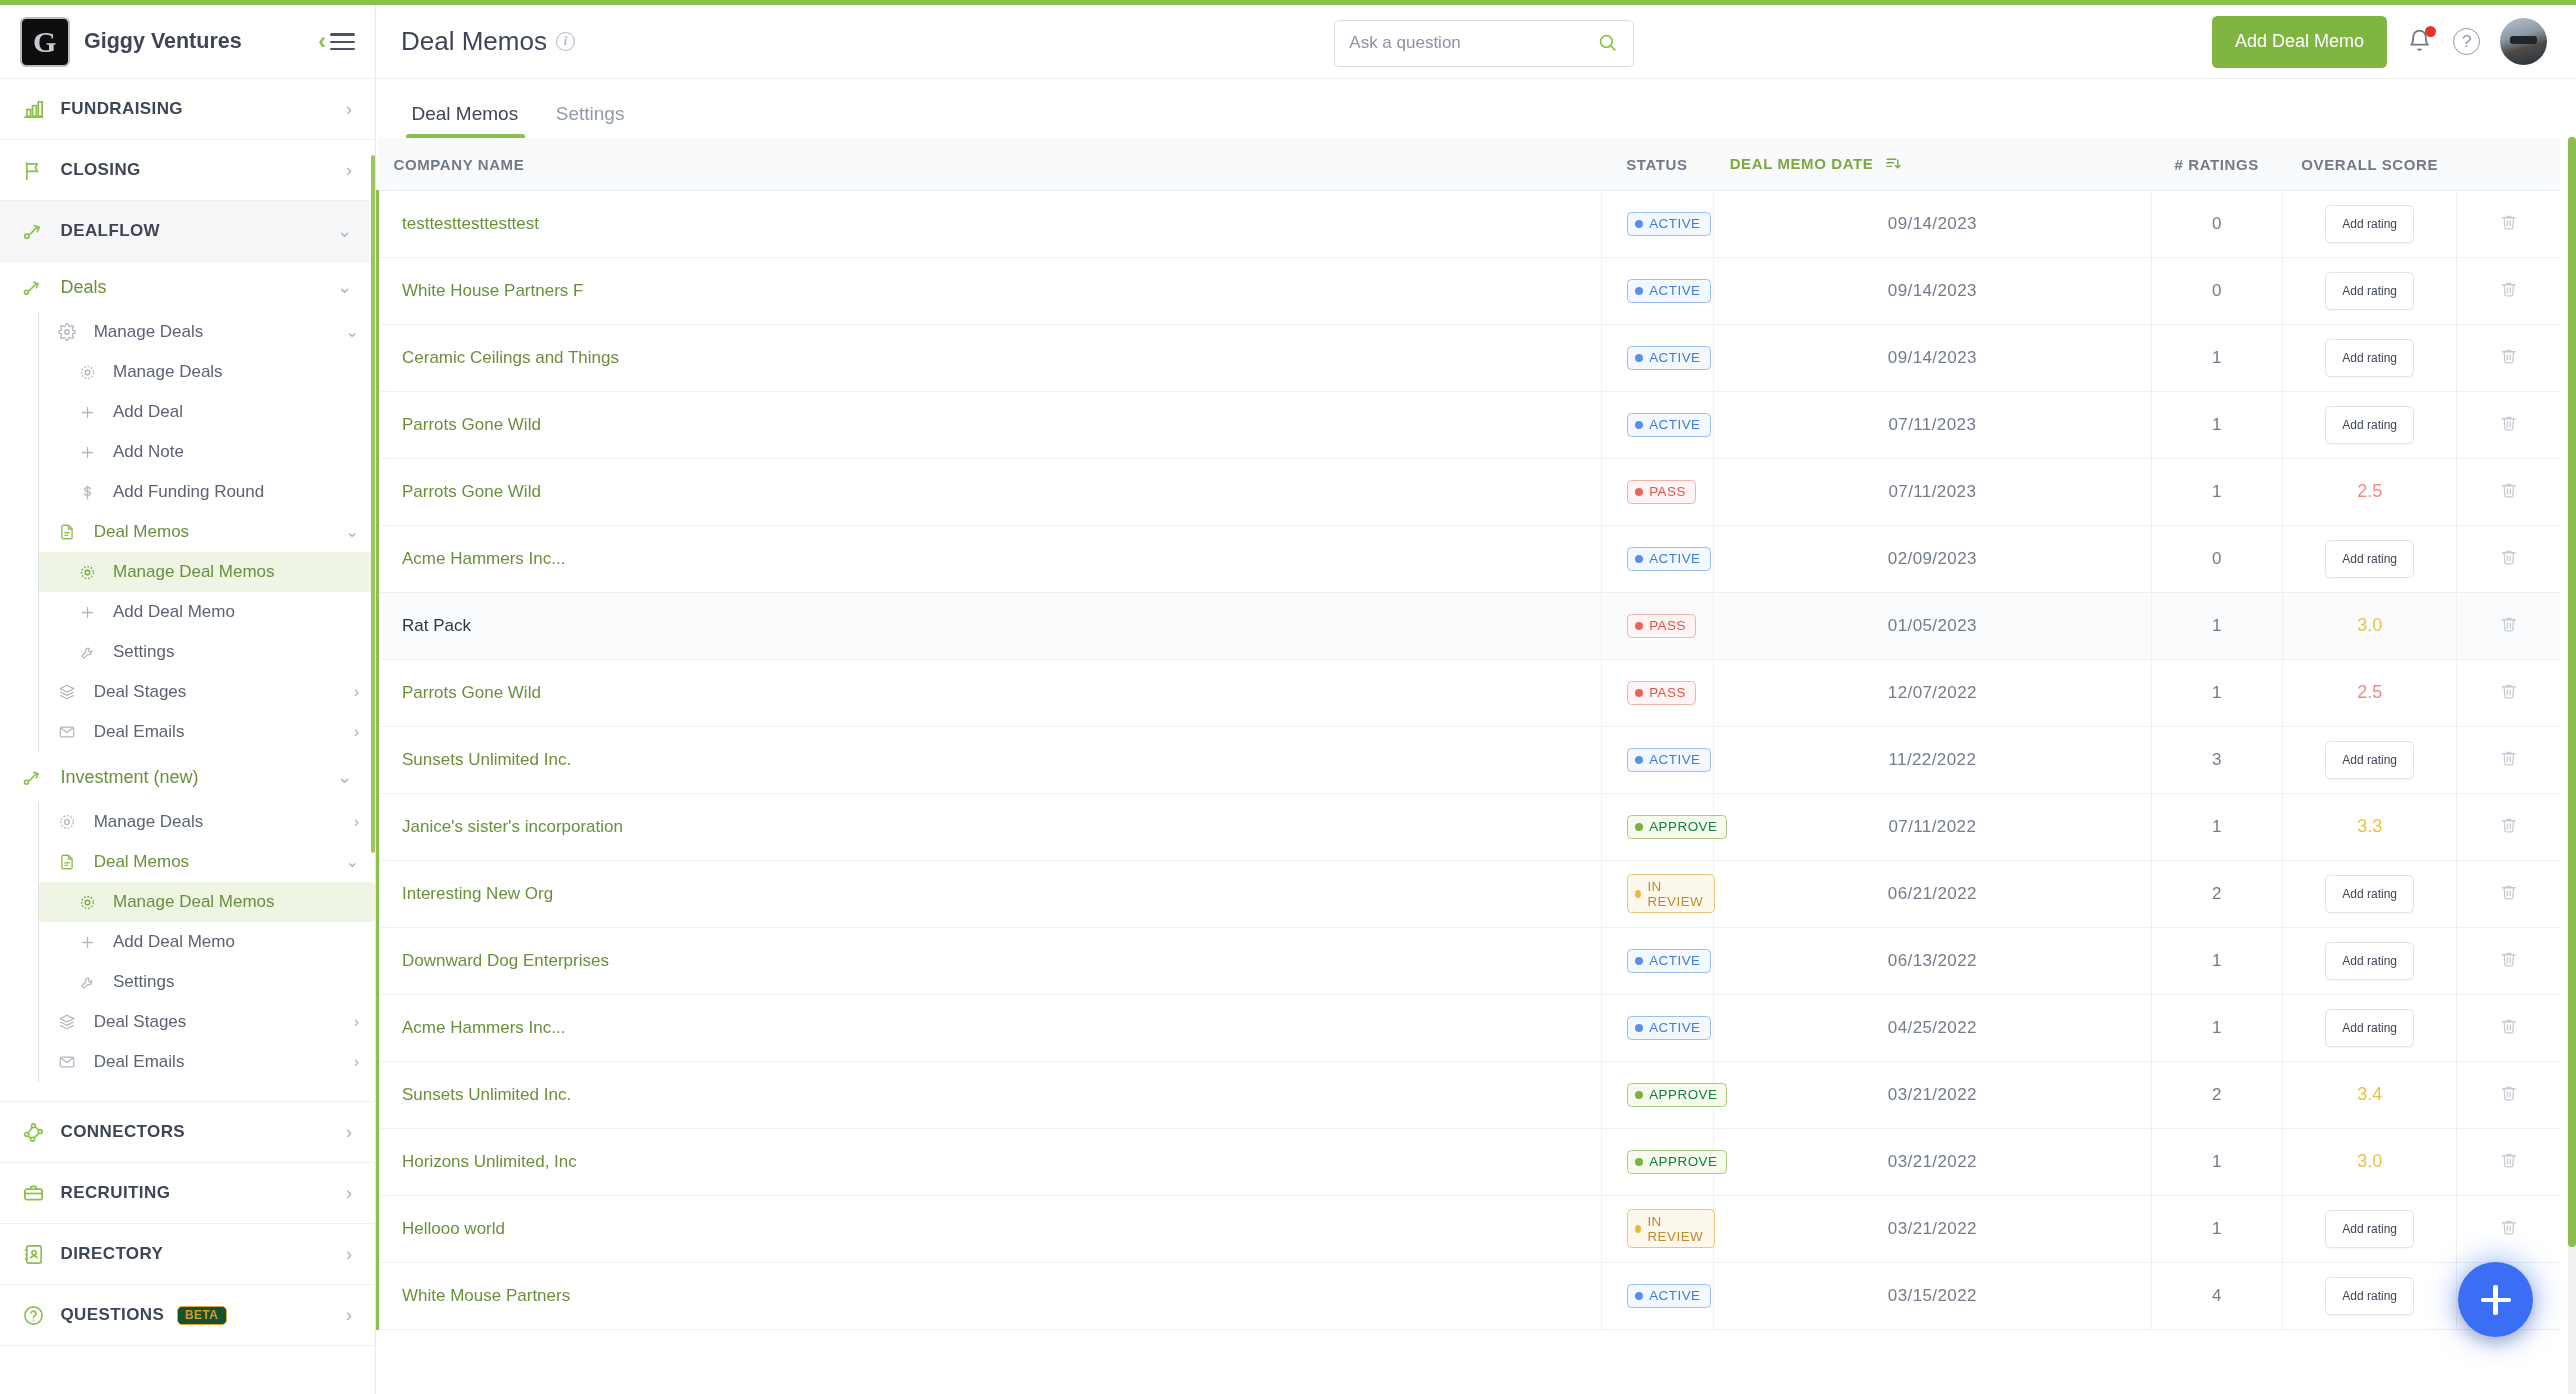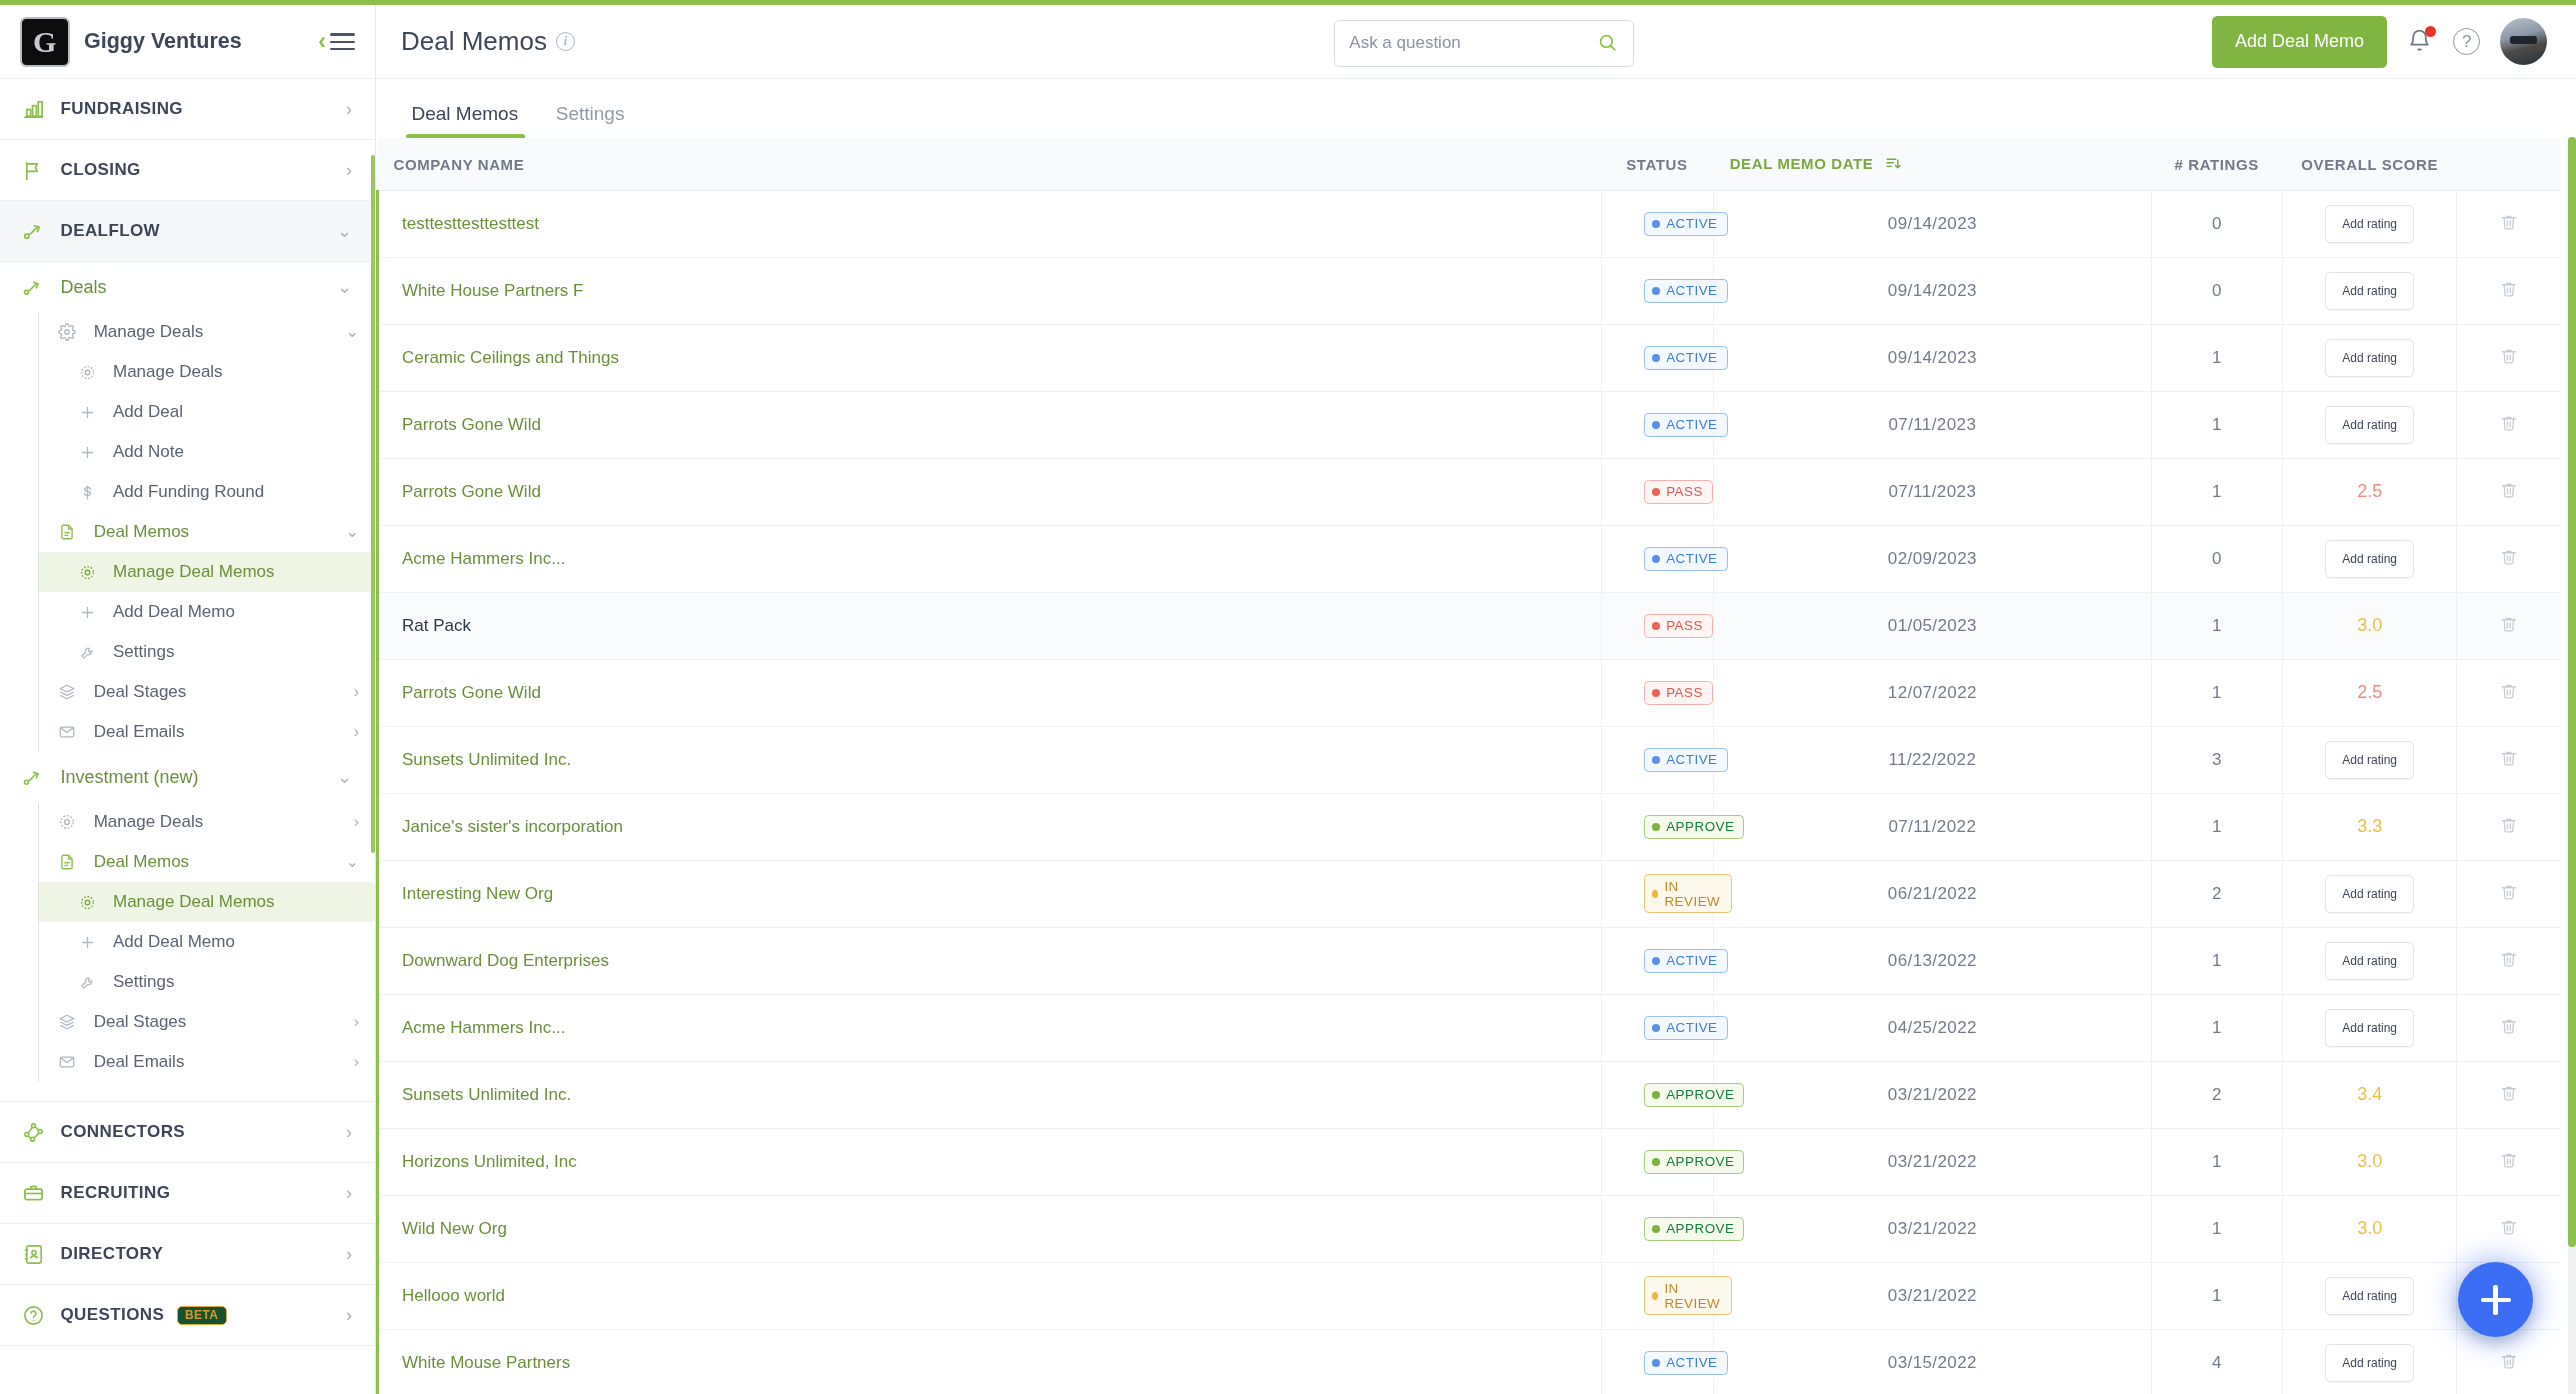--- a/index.html
+++ b/index.html
@@ -202,21 +202,21 @@
     height: 67px; border-bottom: 0.9px solid #eef0f2;
     font-size: 17px; color: #5b6373; padding: 0 16px; vertical-align: middle;
   }
   tbody tr { background: #fff; }
   tbody tr.hl { background: #fafbfc; }
   td.c-company {
     border-left: 3.6px solid #8cbf4c;
     color: #6c8f3c; padding-left: 23px;
   }
   td.c-company.dark { color: #2f3744; }
-  td.c-status { border-left: 0.9px solid #eef0f2; padding-left: 42px; }
+  td.c-status { border-left: 0.9px solid #eef0f2; padding-left: 25px; }
   td.c-date { border-left: 0.9px solid #eef0f2; text-align: center;
               color: #737c8b; letter-spacing: 0.4px; }
   td.c-num { border-left: 0.9px solid #eef0f2; text-align: center; color: #737c8b; }
   td.c-score { border-left: 0.9px solid #eef0f2; text-align: center; }
   td.c-del { border-left: 0.9px solid #eef0f2; text-align: center; }
 
   .badge {
     display: inline-flex; align-items: center; gap: 6.3px;
     border-radius: 4.5px; font-size: 13.4px; font-weight: 400;
     letter-spacing: 0.5px; padding: 3.6px 9px 3.6px 7.2px; border: 0.9px solid;
@@ -938,38 +938,20 @@
             <td class="c-del"><span class="trash">
                 <svg width="19.7" height="19.7" viewBox="0 0 24 24" fill="none" stroke="#c6ccd4" stroke-width="1.6" stroke-linecap="round" stroke-linejoin="round">
                   <path d="M4 7h16"></path>
                   <path d="M9.5 7V5.3h5V7"></path>
                   <path d="M6.3 7l.9 12.2a1.5 1.5 0 0 0 1.5 1.4h6.6a1.5 1.5 0 0 0 1.5-1.4L17.7 7"></path>
                   <path d="M10.3 11v6M13.7 11v6"></path>
                 </svg>
               </span></td>
           </tr>
           <tr>
-            <td class="c-company">Wild New Org</td>
-            <td class="c-status"><span class="badge approve">
-                <span class="dot"></span>
-                <span>APPROVE</span>
-              </span></td>
-            <td class="c-date">03/21/2022</td>
-            <td class="c-num">1</td>
-            <td class="c-score"><span class="score mid">3.0</span></td>
-            <td class="c-del"><span class="trash">
-                <svg width="19.7" height="19.7" viewBox="0 0 24 24" fill="none" stroke="#c6ccd4" stroke-width="1.6" stroke-linecap="round" stroke-linejoin="round">
-                  <path d="M4 7h16"></path>
-                  <path d="M9.5 7V5.3h5V7"></path>
-                  <path d="M6.3 7l.9 12.2a1.5 1.5 0 0 0 1.5 1.4h6.6a1.5 1.5 0 0 0 1.5-1.4L17.7 7"></path>
-                  <path d="M10.3 11v6M13.7 11v6"></path>
-                </svg>
-              </span></td>
-          </tr>
-          <tr>
             <td class="c-company">Hellooo world</td>
             <td class="c-status"><span class="badge review">
                 <span class="dot"></span>
                 <span>IN REVIEW</span>
               </span></td>
             <td class="c-date">03/21/2022</td>
             <td class="c-num">1</td>
             <td class="c-score"><button class="add-rating">Add rating</button></td>
             <td class="c-del"><span class="trash">
                 <svg width="19.7" height="19.7" viewBox="0 0 24 24" fill="none" stroke="#c6ccd4" stroke-width="1.6" stroke-linecap="round" stroke-linejoin="round">

